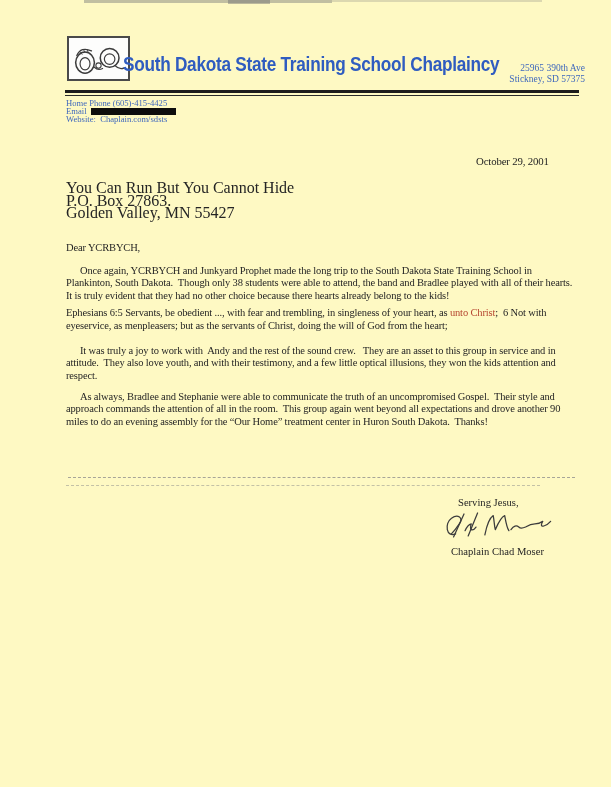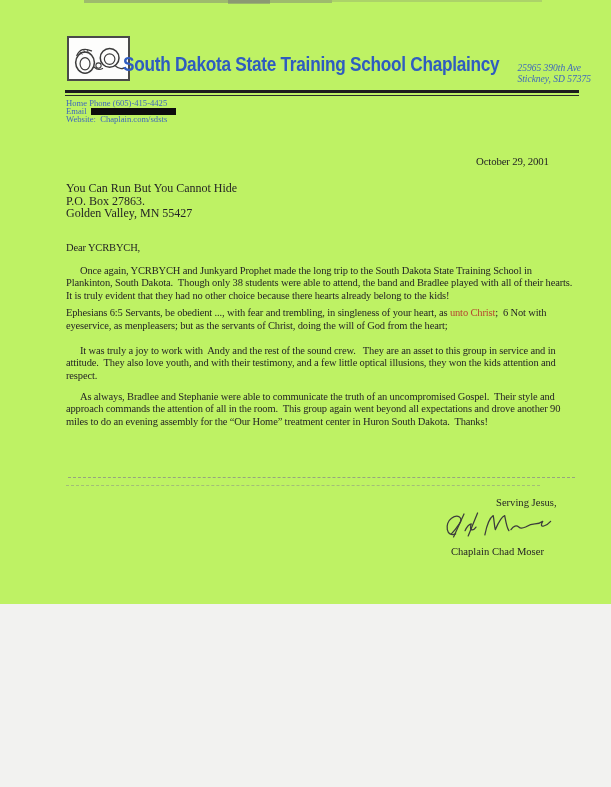--- a/index.html
+++ b/index.html
@@ -4,22 +4,22 @@
 <style>
   * { box-sizing: border-box; }
   html, body { margin: 0; padding: 0; }
   body {
     width: 611px; height: 787px;
     background: #f2f2f0;
     font-family: "Liberation Serif", "DejaVu Serif", serif;
   }
   .page {
     position: relative;
-    width: 611px; height: 604px;
-    background: #bef264;
+    width: 611px; height: 787px;
+    background: #fef9c3;
     overflow: hidden;
     color: #252525;
   }
   
   .scan-strip { position: absolute; top: 0; height: 3px; background: #777; }
   .strip-a { left: 84px; width: 248px; opacity: .45; }
   .strip-b { left: 332px; width: 210px; opacity: .25; height: 2px; }
   .strip-c { left: 228px; width: 42px; opacity: .5; height: 4px; }
 
   
@@ -33,52 +33,52 @@
   .org-title {
     position: absolute; left: 123px; top: 52px;
     font-family: "Liberation Sans", sans-serif;
     font-weight: bold; font-size: 20px; line-height: 24px;
     color: #2f5cc0;
     transform: scaleX(0.86); transform-origin: left center;
     letter-spacing: -0.3px;
     white-space: nowrap;
   }
   .org-address {
-    position: absolute; right: 20px; top: 63px;
+    position: absolute; right: 26px; top: 63px;
+    text-align: right;
     font-size: 9.5px; line-height: 11px;
     color: #3f68bd;
-    font-style: italic;
   }
   .rule-double { position: absolute; left: 65px; top: 90px; width: 514px; }
   .rule-thick { border-top: 3px solid #1d1d1d; }
   .rule-thin  { border-top: 1px solid #2c2c2c; margin-top: 2px; }
 
   .contact { position: absolute; left: 66px; top: 99px; color: #3f68bd; font-size: 8.6px; line-height: 8.2px; }
   .contact-row { display: flex; align-items: center; white-space: pre; }
   .redaction { display: inline-block; width: 85px; height: 7px; background: #0d0d0d; margin-left: 4px; }
 
   
   .txt { font-size: 10.5px; line-height: 12.4px; letter-spacing: -0.15px; white-space: pre-wrap; }
   .date { position: absolute; left: 468px; top: 155px; font-size: 10.8px; padding-left: 8px; }
-  .recipient { position: absolute; left: 66px; top: 182px; font-size: 12px; line-height: 12.6px; }
+  .recipient { position: absolute; left: 66px; top: 182px; font-size: 16px; line-height: 12.6px; }
   .salutation { position: absolute; left: 66px; top: 242px; }
   .para { position: absolute; left: 66px; width: 509px; text-indent: 14px; }
   .p1 { top: 265px; }
   .scripture { top: 306px; text-indent: 0; line-height: 13px; }
   .scripture .red { color: #b5452f; }
   .p3 { top: 345px; }
   .p4 { top: 391px; }
   .p5 { top: 450px; text-indent: 14px; }
 
   .dash-line { position: absolute; height: 0; border-top: 1px dashed #8a8a8a; }
   .dash-a { left: 68px; top: 477px; width: 507px; opacity: .75; }
   .dash-b { left: 66px; top: 485px; width: 474px; opacity: .5; }
 
   
-  .valediction { position: absolute; left: 496px; top: 497px; font-size: 10.6px; }
+  .valediction { position: absolute; left: 458px; top: 497px; font-size: 10.6px; }
   .signature { position: absolute; left: 440px; top: 507px; width: 120px; height: 38px; }
   .signature svg { width: 100%; height: 100%; display: block; }
   .signed-by { position: absolute; left: 451px; top: 546px; font-size: 10.6px; }
 </style>
 </head>
 <body>
 
 <div class="page">
 
   <div class="scan-strip strip-a"></div>

